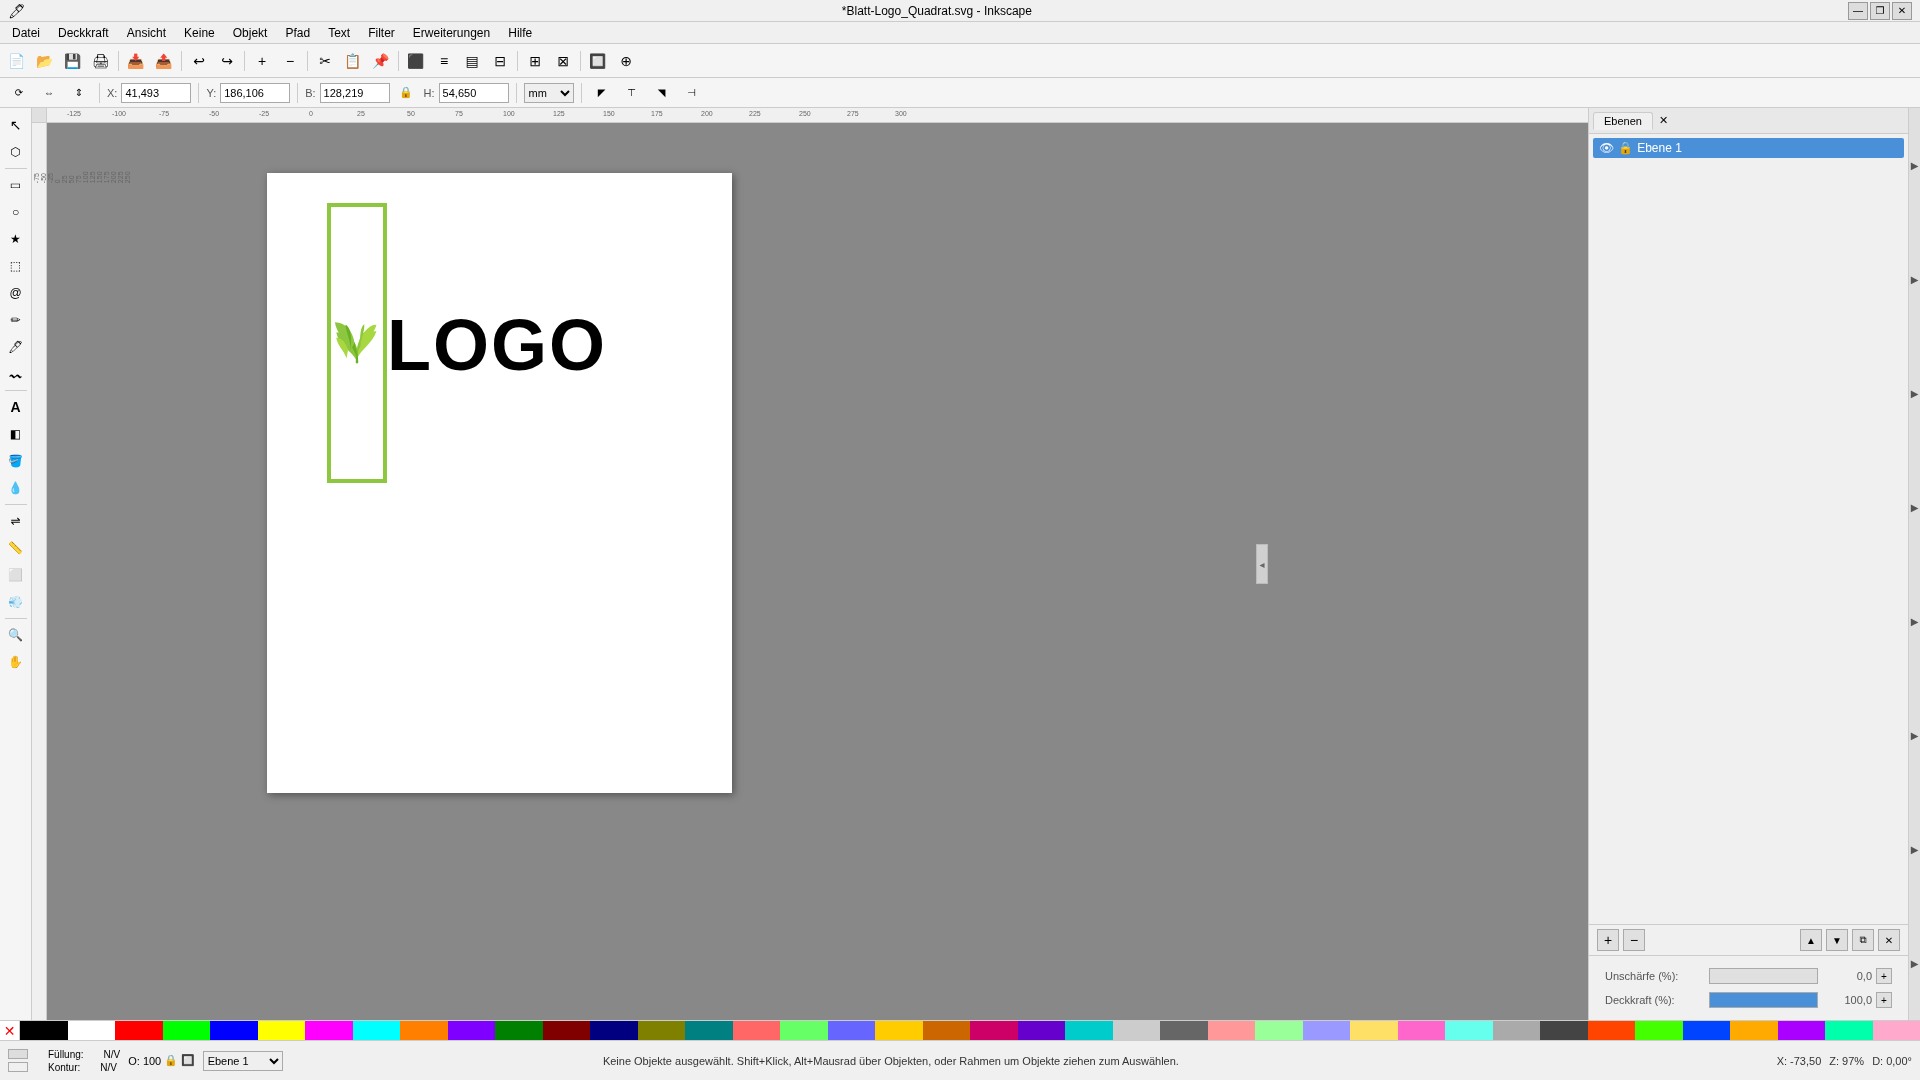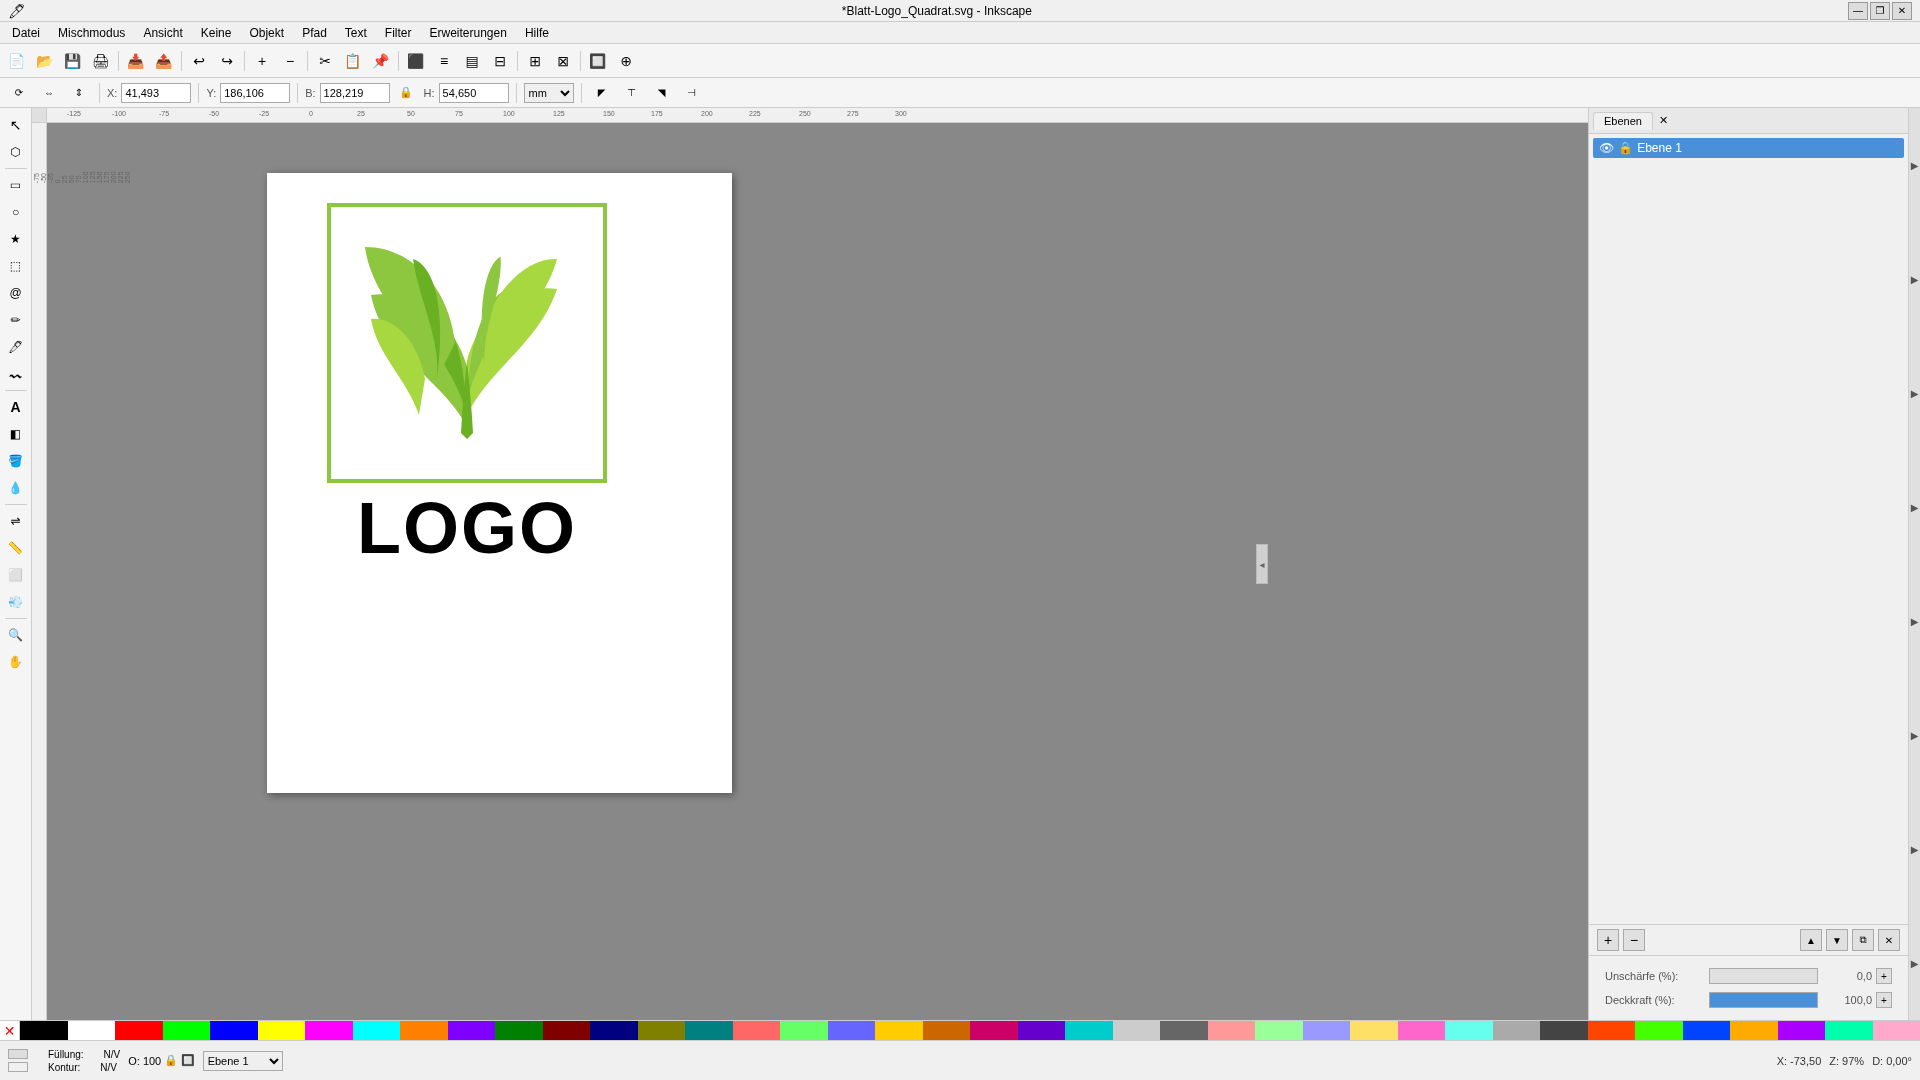--- a/index.html
+++ b/index.html
@@ -36,21 +36,21 @@
 
     
     #canvas-wrap { flex: 1; position: relative; background: #888; overflow: hidden; }
     #ruler-top { position: absolute; top: 0; left: 15px; right: 0; height: 15px; background: #f0f0f0; border-bottom: 1px solid #ccc; display: flex; align-items: center; overflow: hidden; }
     #ruler-left { position: absolute; top: 15px; left: 0; width: 15px; bottom: 0; background: #f0f0f0; border-right: 1px solid #ccc; }
     #ruler-corner { position: absolute; top: 0; left: 0; width: 15px; height: 15px; background: #e0e0e0; border-right: 1px solid #ccc; border-bottom: 1px solid #ccc; }
     #canvas-inner { position: absolute; top: 15px; left: 15px; right: 0; bottom: 0; overflow: hidden; }
     #canvas-page { position: absolute; top: 50px; left: 220px; width: 465px; height: 620px; background: white; box-shadow: 2px 2px 8px rgba(0,0,0,0.4); }
 
     
-    #logo-container { position: absolute; top: 30px; left: 60px; width: 280px; display: flex; flex-direction: column; align-items: center; }
+    #logo-container { position: absolute; top: 30px; left: 60px; width: 280px; display: flex; flex-direction: row; align-items: center; }
     #logo-box { width: 280px; height: 280px; border: 4px solid #8dc63f; background: white; display: flex; align-items: center; justify-content: center; overflow: hidden; }
     #logo-text { font-size: 72px; font-weight: 900; color: black; letter-spacing: 2px; text-align: center; margin-top: 4px; }
 
     
     #leaf-svg { width: 240px; height: 240px; }
 
     
     #right-panel { width: 320px; background: #f0f0f0; border-left: 1px solid #ccc; display: flex; flex-direction: column; overflow: hidden; }
     #right-tabs { height: 26px; background: #e8e8e8; display: flex; align-items: center; border-bottom: 1px solid #ccc; padding: 0 4px; gap: 2px; }
     .r-tab { padding: 2px 10px; font-size: 11px; cursor: pointer; border: 1px solid transparent; background: #d0d0d0; border-radius: 3px 3px 0 0; }
@@ -104,21 +104,21 @@
   <span id="title-text">*Blatt-Logo_Quadrat.svg - Inkscape</span>
   <div id="titlebar-controls">
     <div class="title-btn">—</div>
     <div class="title-btn">❐</div>
     <div class="title-btn">✕</div>
   </div>
 </div>
 
 <div id="menubar">
 <div class="menu-item">Datei</div>
-    <div class="menu-item">Mischmodus</div>
+    <div class="menu-item">Deckkraft</div>
     <div class="menu-item">Ansicht</div>
     <div class="menu-item">Keine</div>
     <div class="menu-item">Objekt</div>
     <div class="menu-item">Pfad</div>
     <div class="menu-item">Text</div>
     <div class="menu-item">Filter</div>
     <div class="menu-item">Erweiterungen</div>
     <div class="menu-item">Hilfe</div>
   </div>
 
@@ -408,18 +408,21 @@
     <div style="display:flex; align-items:center; gap:3px; font-size:11px;">
       <span>O:</span>
       <span>100</span>
       <button style="font-size:11px; background:none; border:none; cursor:pointer;">🔒</button>
       <button style="font-size:11px; background:none; border:none; cursor:pointer;">🔲</button>
     </div>
     <select style="height:20px; font-size:11px; border:1px solid #aaa; width:80px;">
       <option>Ebene 1</option>
     </select>
   </div>
+  <div id="status-middle">
+    <span>Keine Objekte ausgewählt. Shift+Klick, Alt+Mausrad über Objekten, oder Rahmen um Objekte ziehen zum Auswählen.</span>
+  </div>
   <div id="status-right">
     <span>X: -73,50</span>
     <span>Z: 97%</span>
     <span>D: 0,00°</span>
   </div>
 </div>
 
 </body></html>

